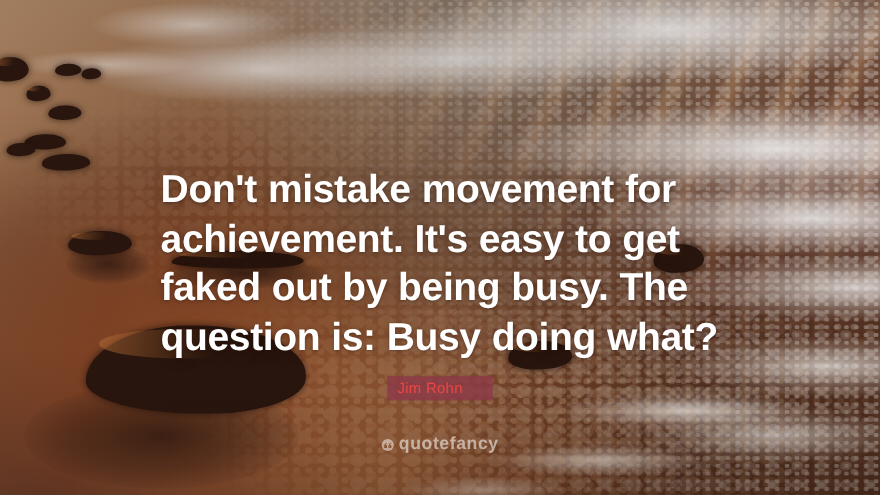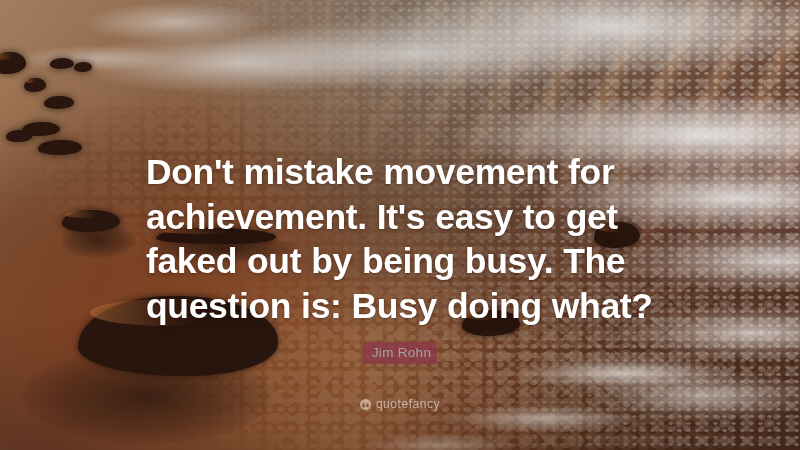--- a/index.html
+++ b/index.html
@@ -196,48 +196,48 @@
   }
 
   .author-wrap{
     position:absolute;
     left:0; right:0; top:310px;
     text-align:center;
   }
   .author{
     display:inline-block;
     background:rgba(139,57,71,.82);
-    color:#a3a3a3;
+    color:#ef4444;
     font-size:13.5px;
     line-height:19px;
     font-weight:400;
     letter-spacing:.3px;
-    padding:1px 6px 2px 9px;
+    padding:1px 27px 2px 9px;
   }
 
   .watermark{
     position:absolute;
     left:0; right:0; top:366px;
     display:flex; align-items:center; justify-content:center;
     gap:5px;
     opacity:.62;
   }
   .wm-badge{
     width:11px; height:11px; border-radius:50%;
     background:rgba(255,255,255,.80);
     display:flex; align-items:center; justify-content:center;
     flex:0 0 auto;
   }
   .wm-badge svg{ display:block; }
   .wm-text{
     color:rgba(255,255,255,.88);
-    font-size:12px;
+    font-size:16px;
     line-height:12px;
     letter-spacing:.55px;
-    font-weight:400;
+    font-weight:700;
   }
 </style>
 </head>
 <body>
 
 <div id="stage">
 
   <div class="photo">
     <div class="layer sand-base"></div>
     <div class="layer sand-warm"></div>

